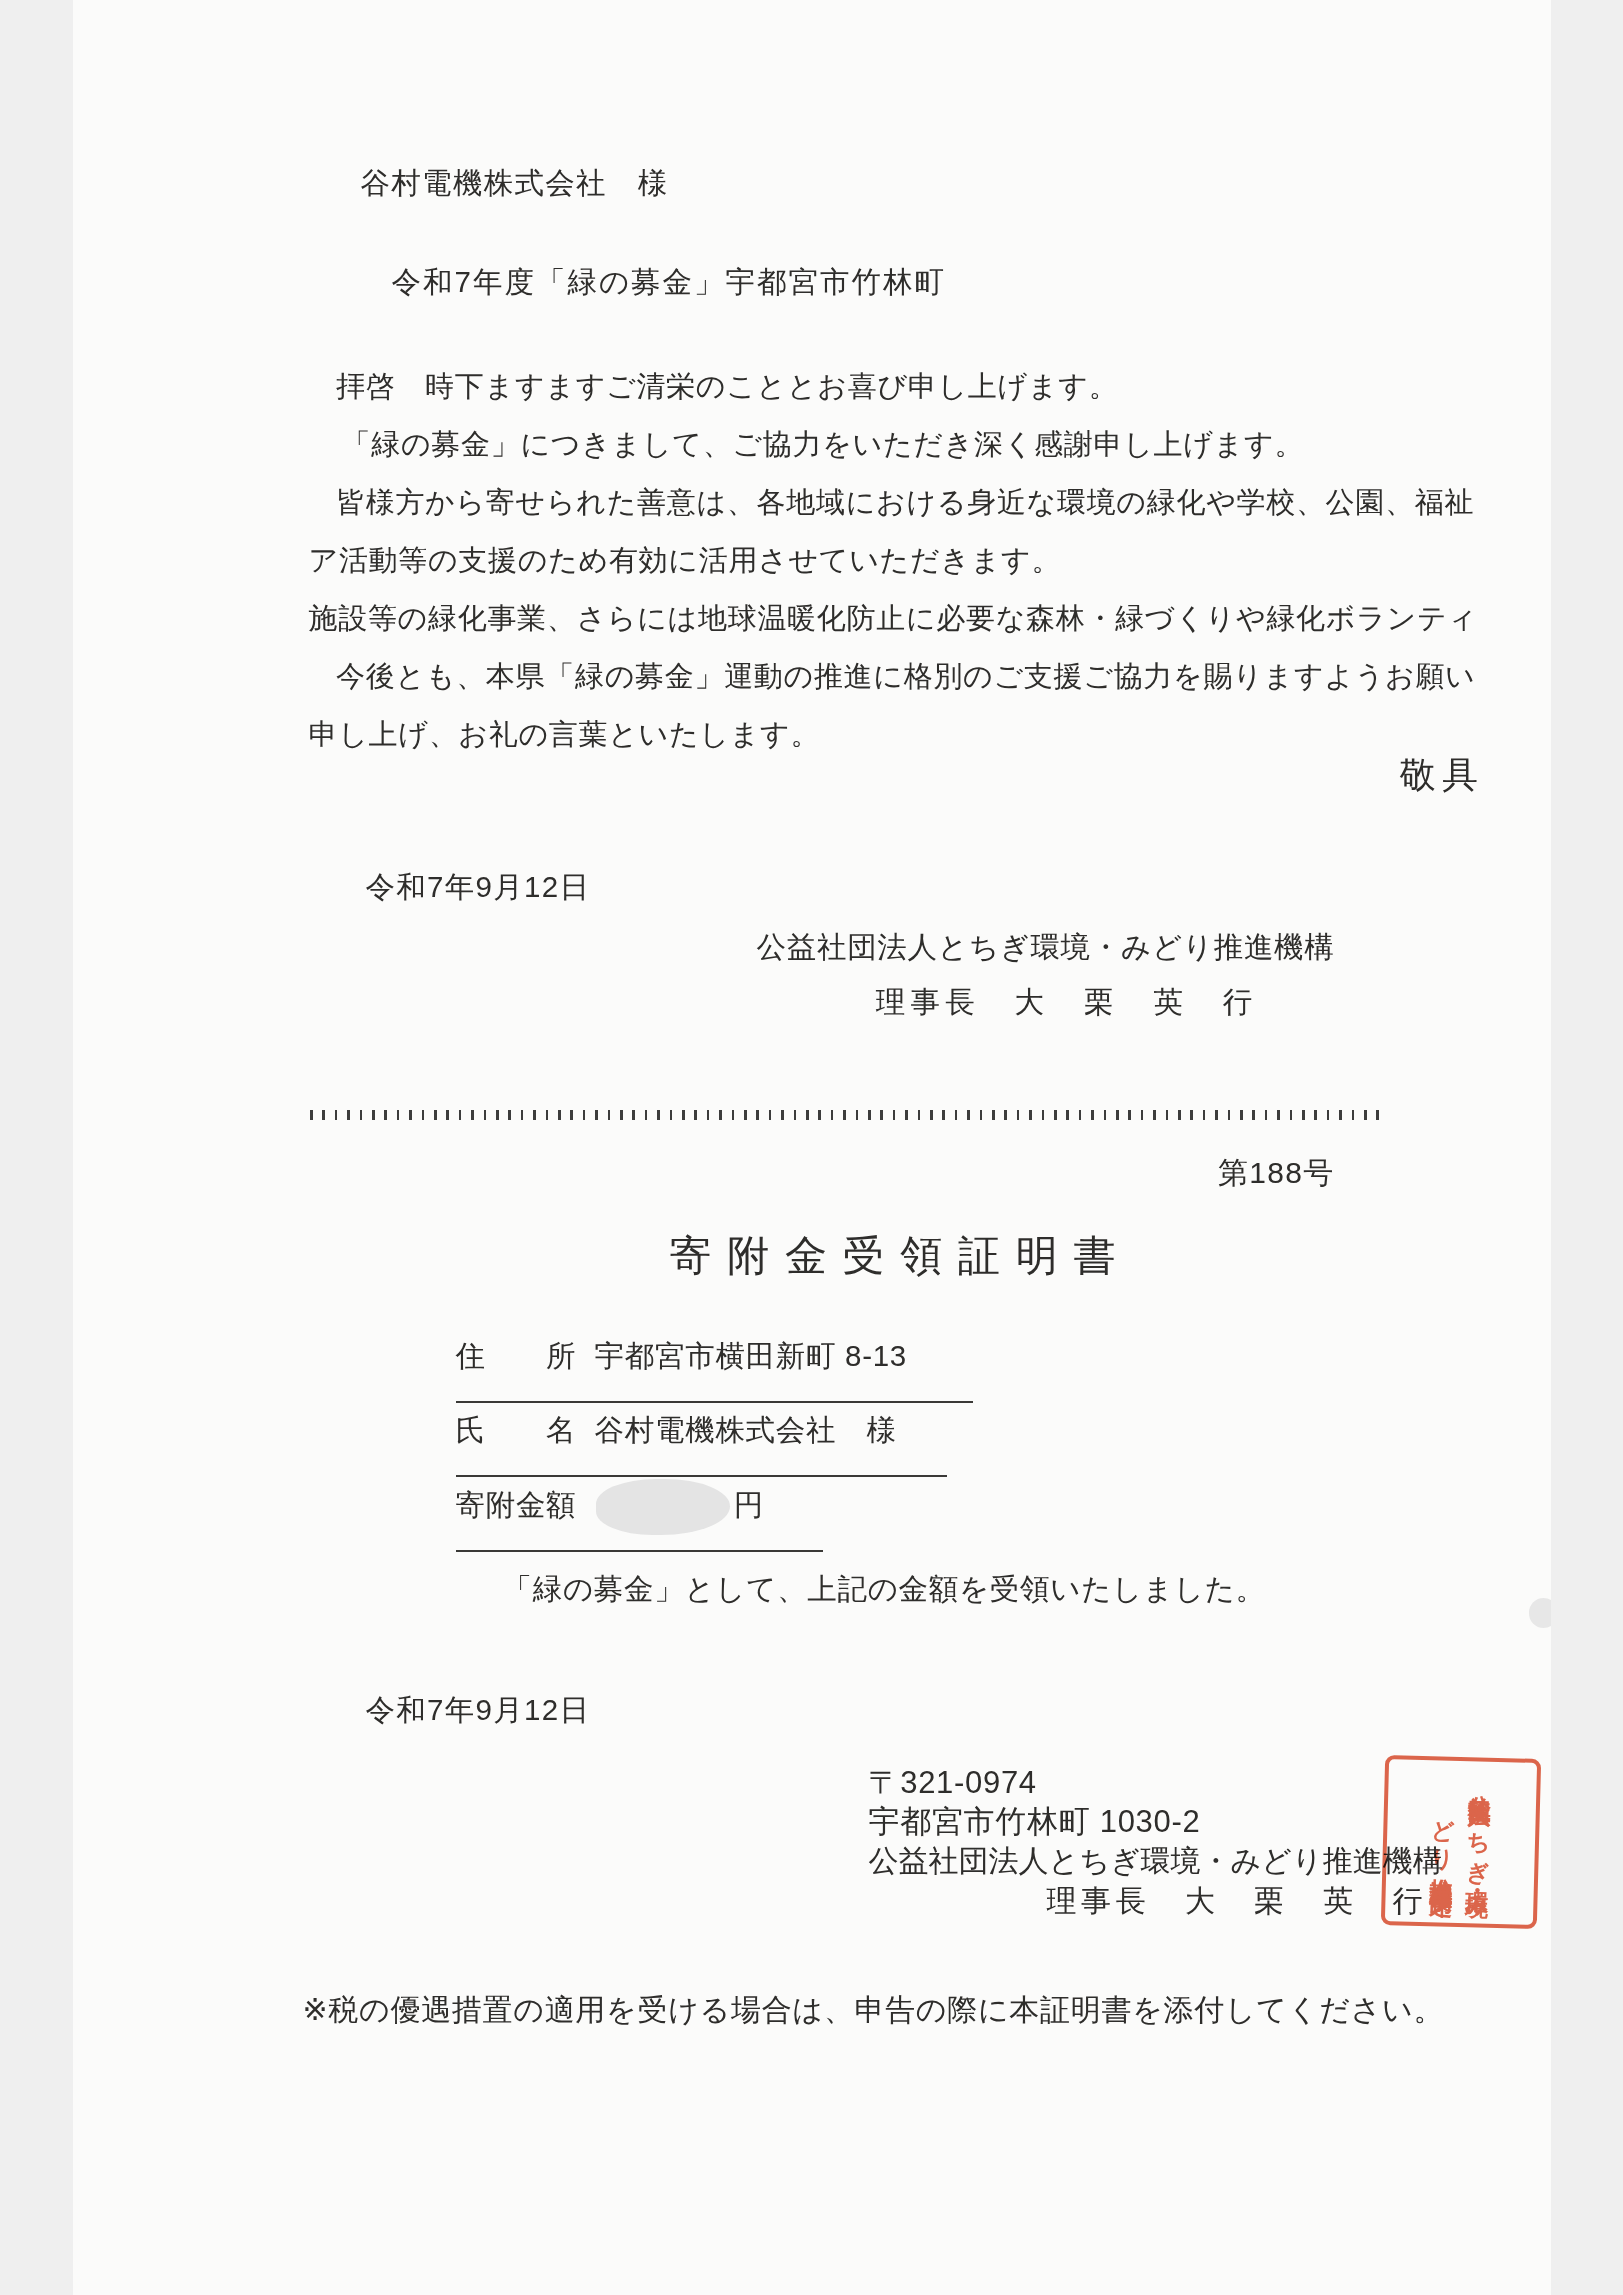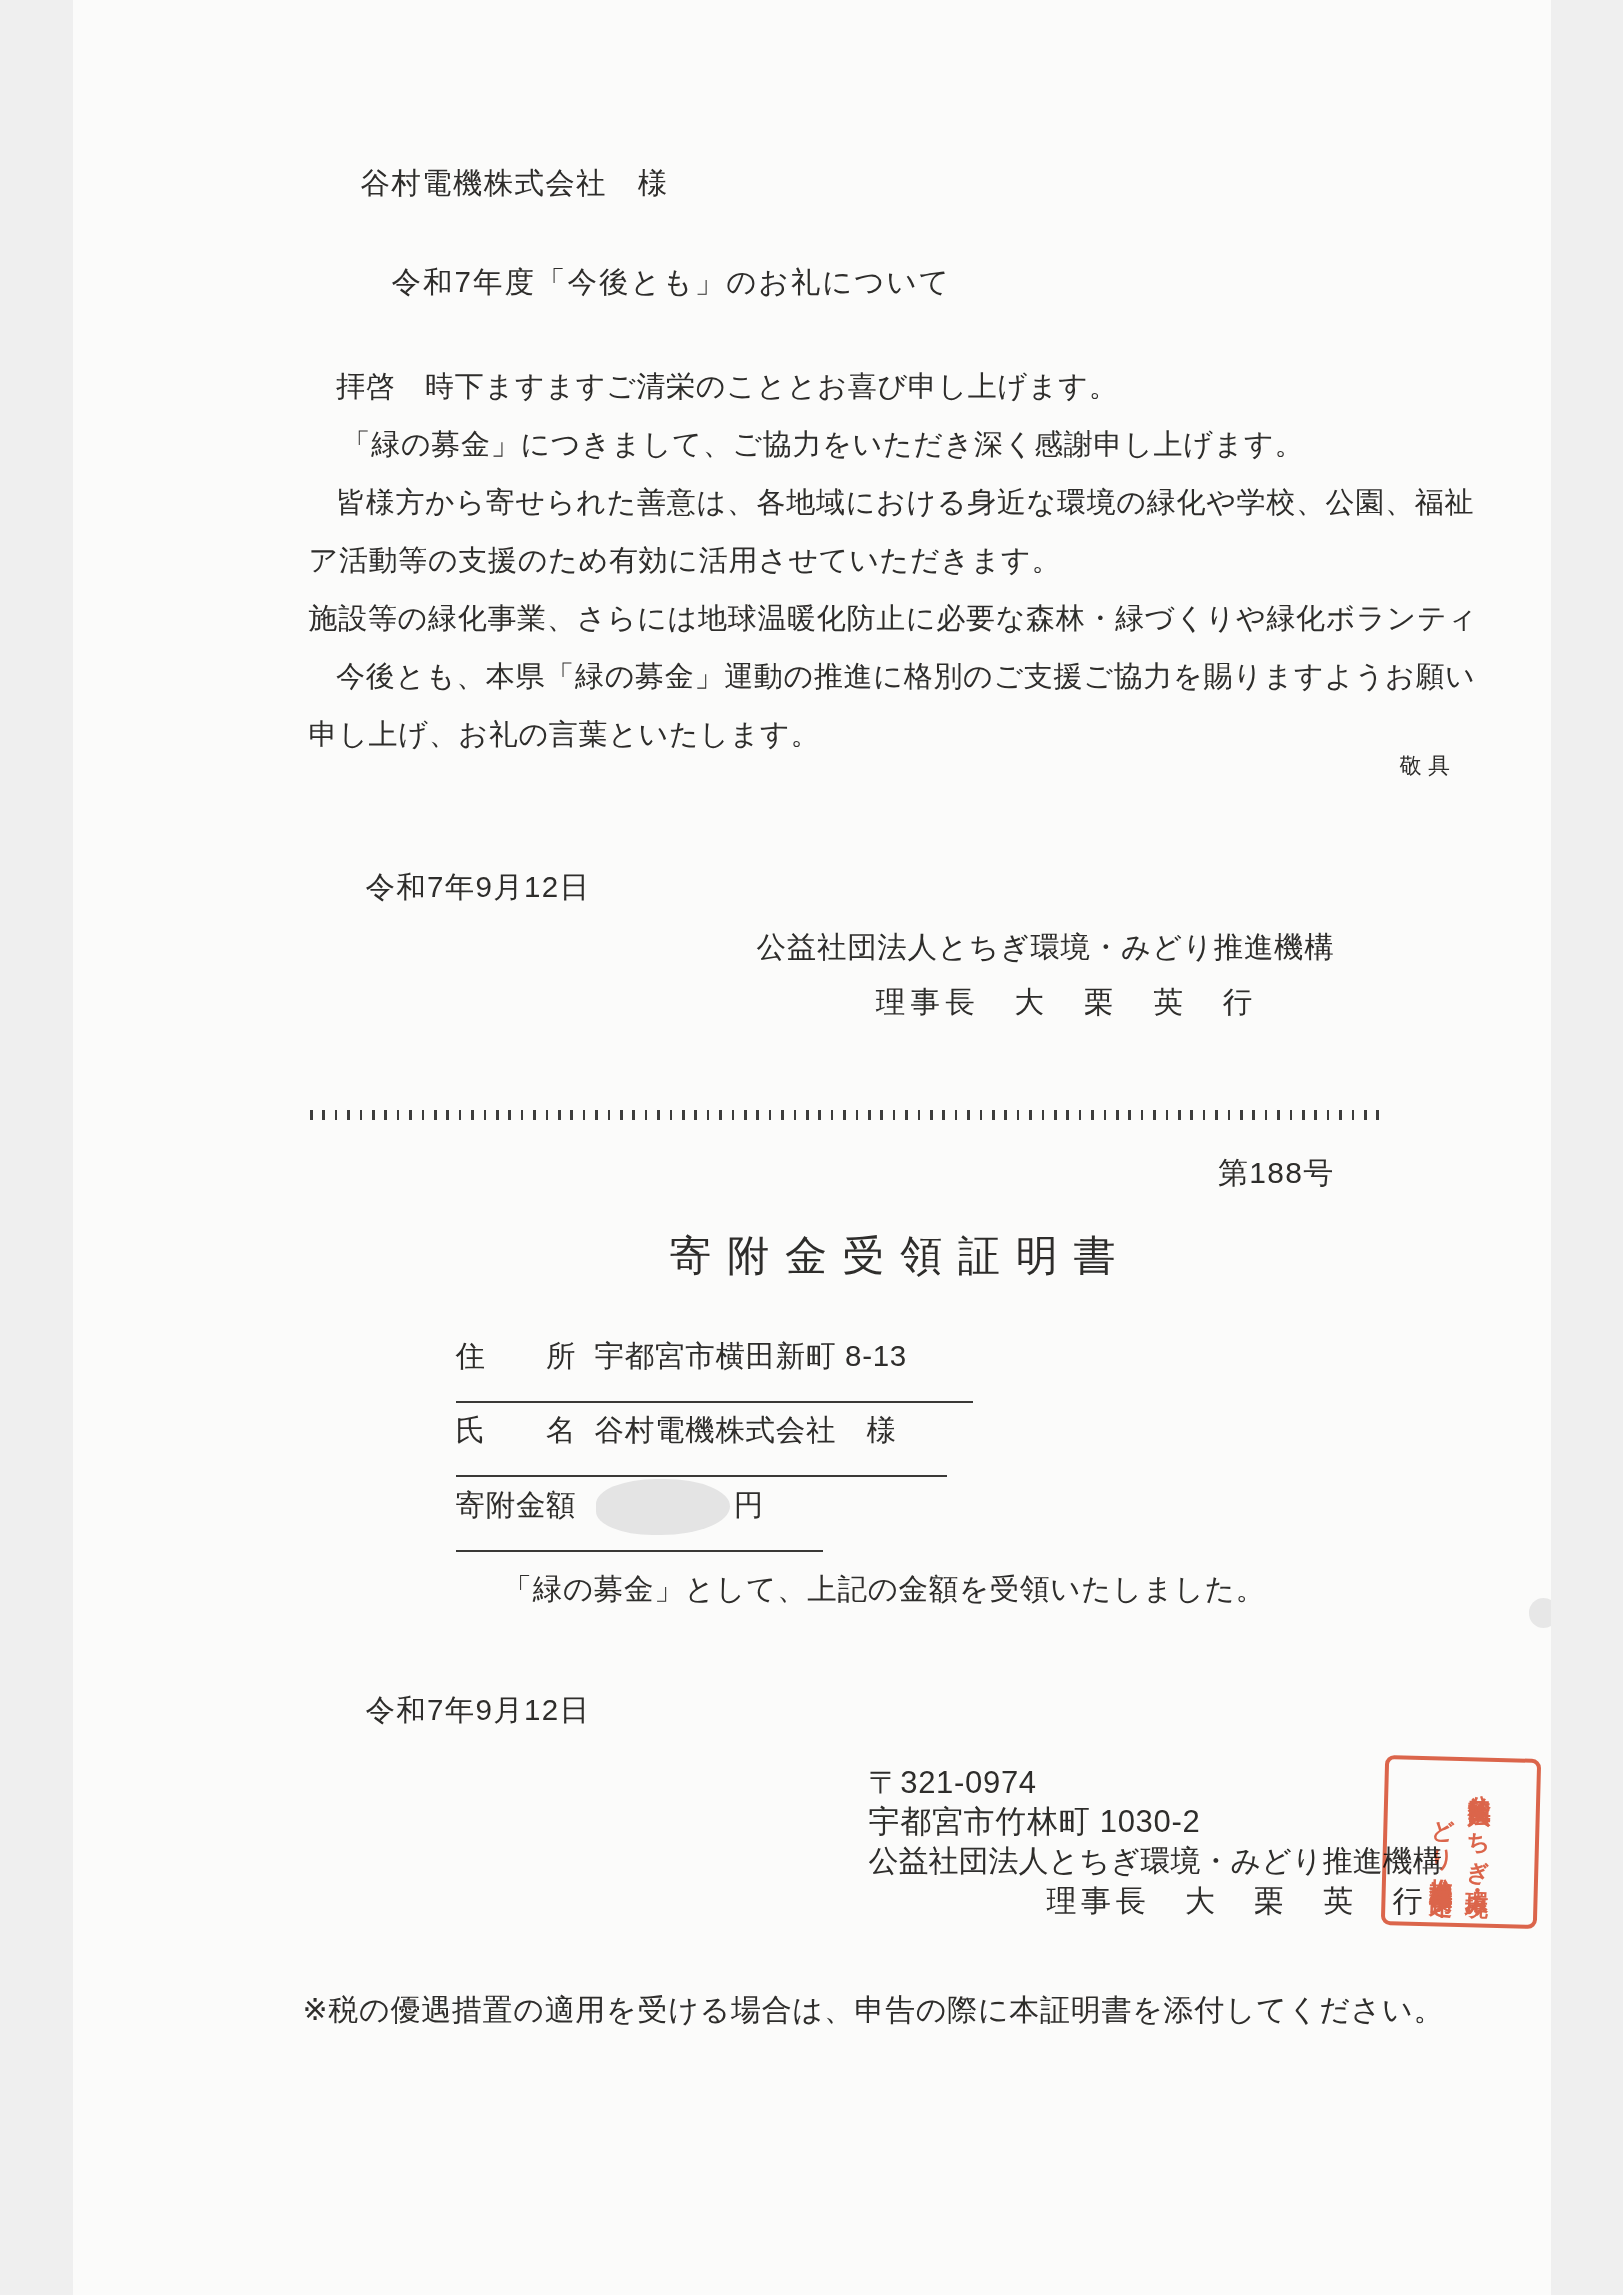--- a/index.html
+++ b/index.html
@@ -15,21 +15,21 @@
   }
   .abs { position: absolute; white-space: nowrap; }
 
   
   .recipient   { left: 288px;  top: 164px;  font-size: 29.5px; letter-spacing: 1.3px; }
   .subject     { left: 319px;  top: 263px;  font-size: 29.5px; letter-spacing: 2px; }
   .body-block  { left: 236px;  top: 357px;  font-size: 29px; line-height: 58px; letter-spacing: 0.7px; }
   .body-line   { white-space: nowrap; }
   .ind   { padding-left: 27.5px; }
   .ind-b { padding-left: 33px; }
-  .closing     { left: 1327px; top: 751px; font-size: 22px; letter-spacing: 6.5px; }
+  .closing     { left: 1327px; top: 751px; font-size: 36px; letter-spacing: 6.5px; }
   .letter-date { left: 293px;  top: 868px; font-size: 29.5px; letter-spacing: 1.3px; }
   .sender-org  { right: 216px; top: 928px; font-size: 29.5px; letter-spacing: 0.7px; }
   .sender-ttl  { right: 293px; top: 983px; font-size: 29.5px; letter-spacing: 5.2px; }
 
   
   .dotted {
     left: 237px; top: 1110px; width: 1077px; height: 9.8px;
     background: repeating-linear-gradient(90deg, #3c3c3c 0 2.6px, transparent 2.6px 12.4px);
   }
 
@@ -106,21 +106,21 @@
     border-radius: 50%;
     transform: rotate(30deg);
   }
 </style>
 </head>
 <body>
 
 <div class="page">
 
   <div class="abs recipient">谷村電機株式会社　様</div>
-  <div class="abs subject">令和7年度「今後とも」のお礼について</div>
+  <div class="abs subject">令和7年度「緑の募金」宇都宮市竹林町</div>
 
   <div class="abs body-block">
     <div class="body-line ind">拝啓　時下ますますご清栄のこととお喜び申し上げます。</div>
     <div class="body-line ind-b">「緑の募金」につきまして、ご協力をいただき深く感謝申し上げます。</div>
     <div class="body-line ind">皆様方から寄せられた善意は、各地域における身近な環境の緑化や学校、公園、福祉</div>
     <div class="body-line">ア活動等の支援のため有効に活用させていただきます。</div>
     <div class="body-line">施設等の緑化事業、さらには地球温暖化防止に必要な森林・緑づくりや緑化ボランティ</div>
     <div class="body-line ind">今後とも、本県「緑の募金」運動の推進に格別のご支援ご協力を賜りますようお願い</div>
     <div class="body-line">申し上げ、お礼の言葉といたします。</div>
   </div>

